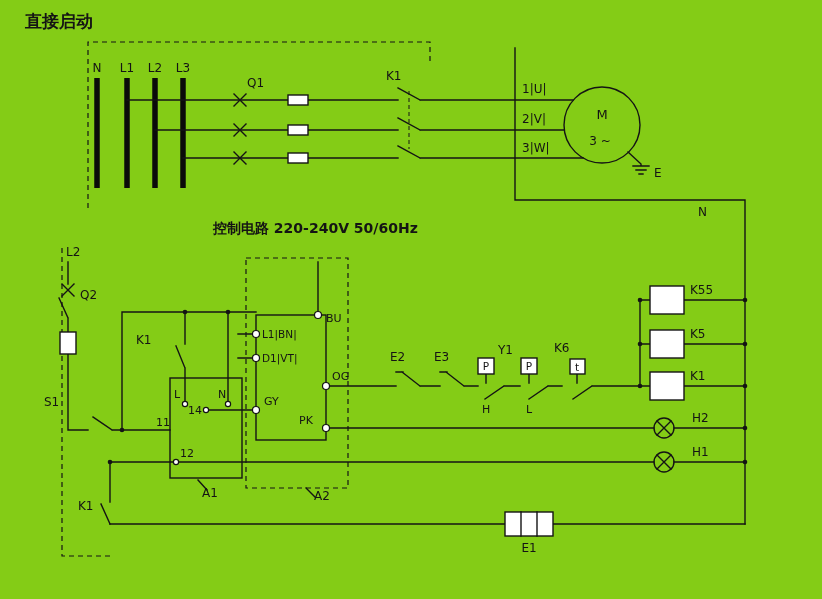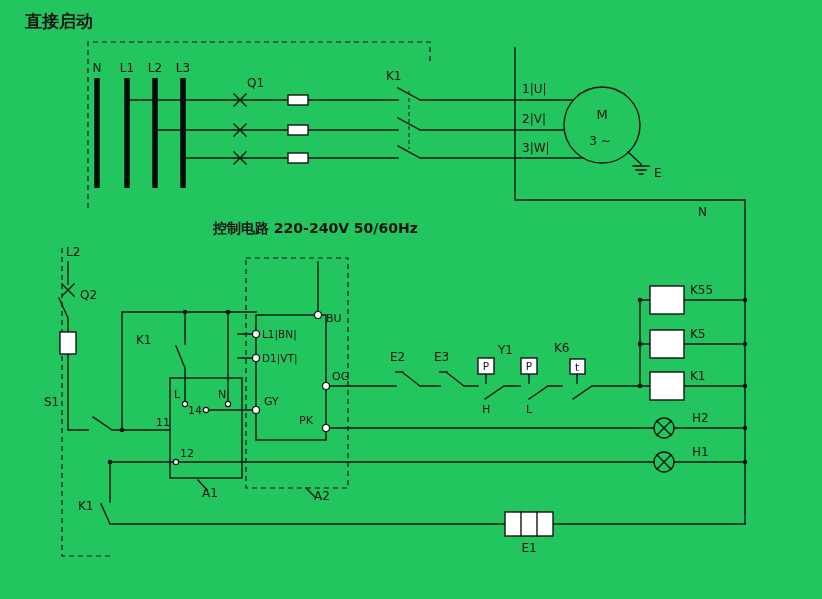--- a/index.html
+++ b/index.html
@@ -1,16 +1,16 @@
 <!DOCTYPE html>
 <html><head>
 <meta charset="utf-8">
 <style>
   html,body{margin:0;padding:0;background:#fff}
-  .canvas{position:relative;width:822px;height:599px;background:#22c55e;overflow:hidden;
+  .canvas{position:relative;width:822px;height:599px;background:#84cc16;overflow:hidden;
           font-family:"DejaVu Sans",sans-serif}
   svg{display:block}
   .w{stroke:#141414;stroke-width:1.4;fill:none;stroke-linecap:square}
   .bus{stroke:#0a0a0a;stroke-width:5.5}
   .dash{stroke:#141414;stroke-width:1.2;fill:none;stroke-dasharray:5 4}
   .dash2{stroke:#141414;stroke-width:1;fill:none;stroke-dasharray:4 3}
   .box{fill:#ffffff;stroke:#141414;stroke-width:1.4}
   .boxn{fill:none;stroke:#141414;stroke-width:1.4}
   .term{fill:#ffffff;stroke:#141414;stroke-width:1.2}
   .j{fill:#141414;stroke:none}

